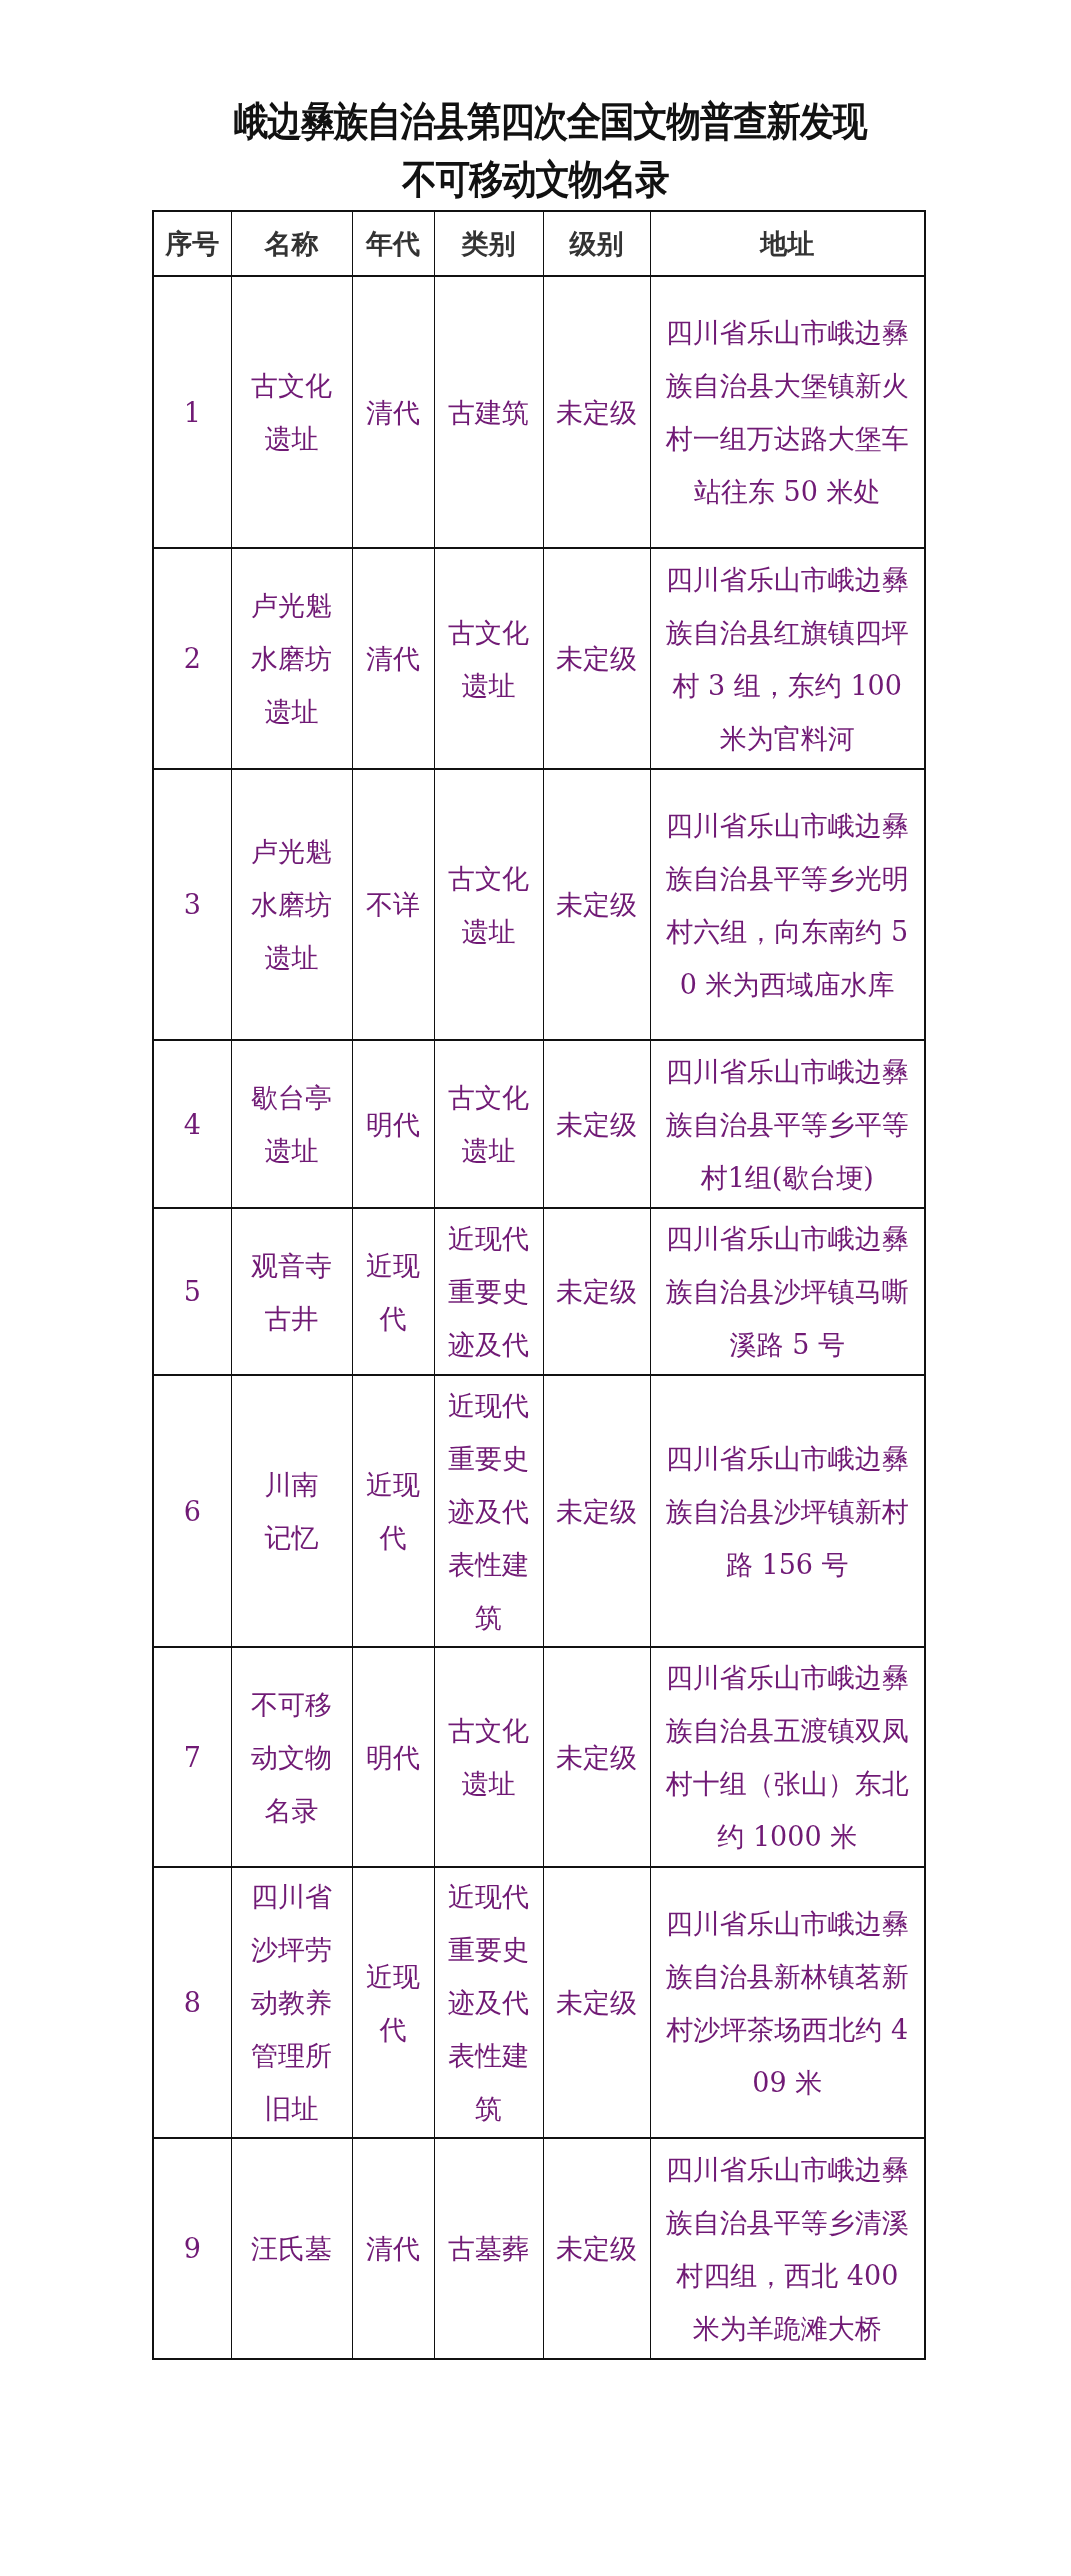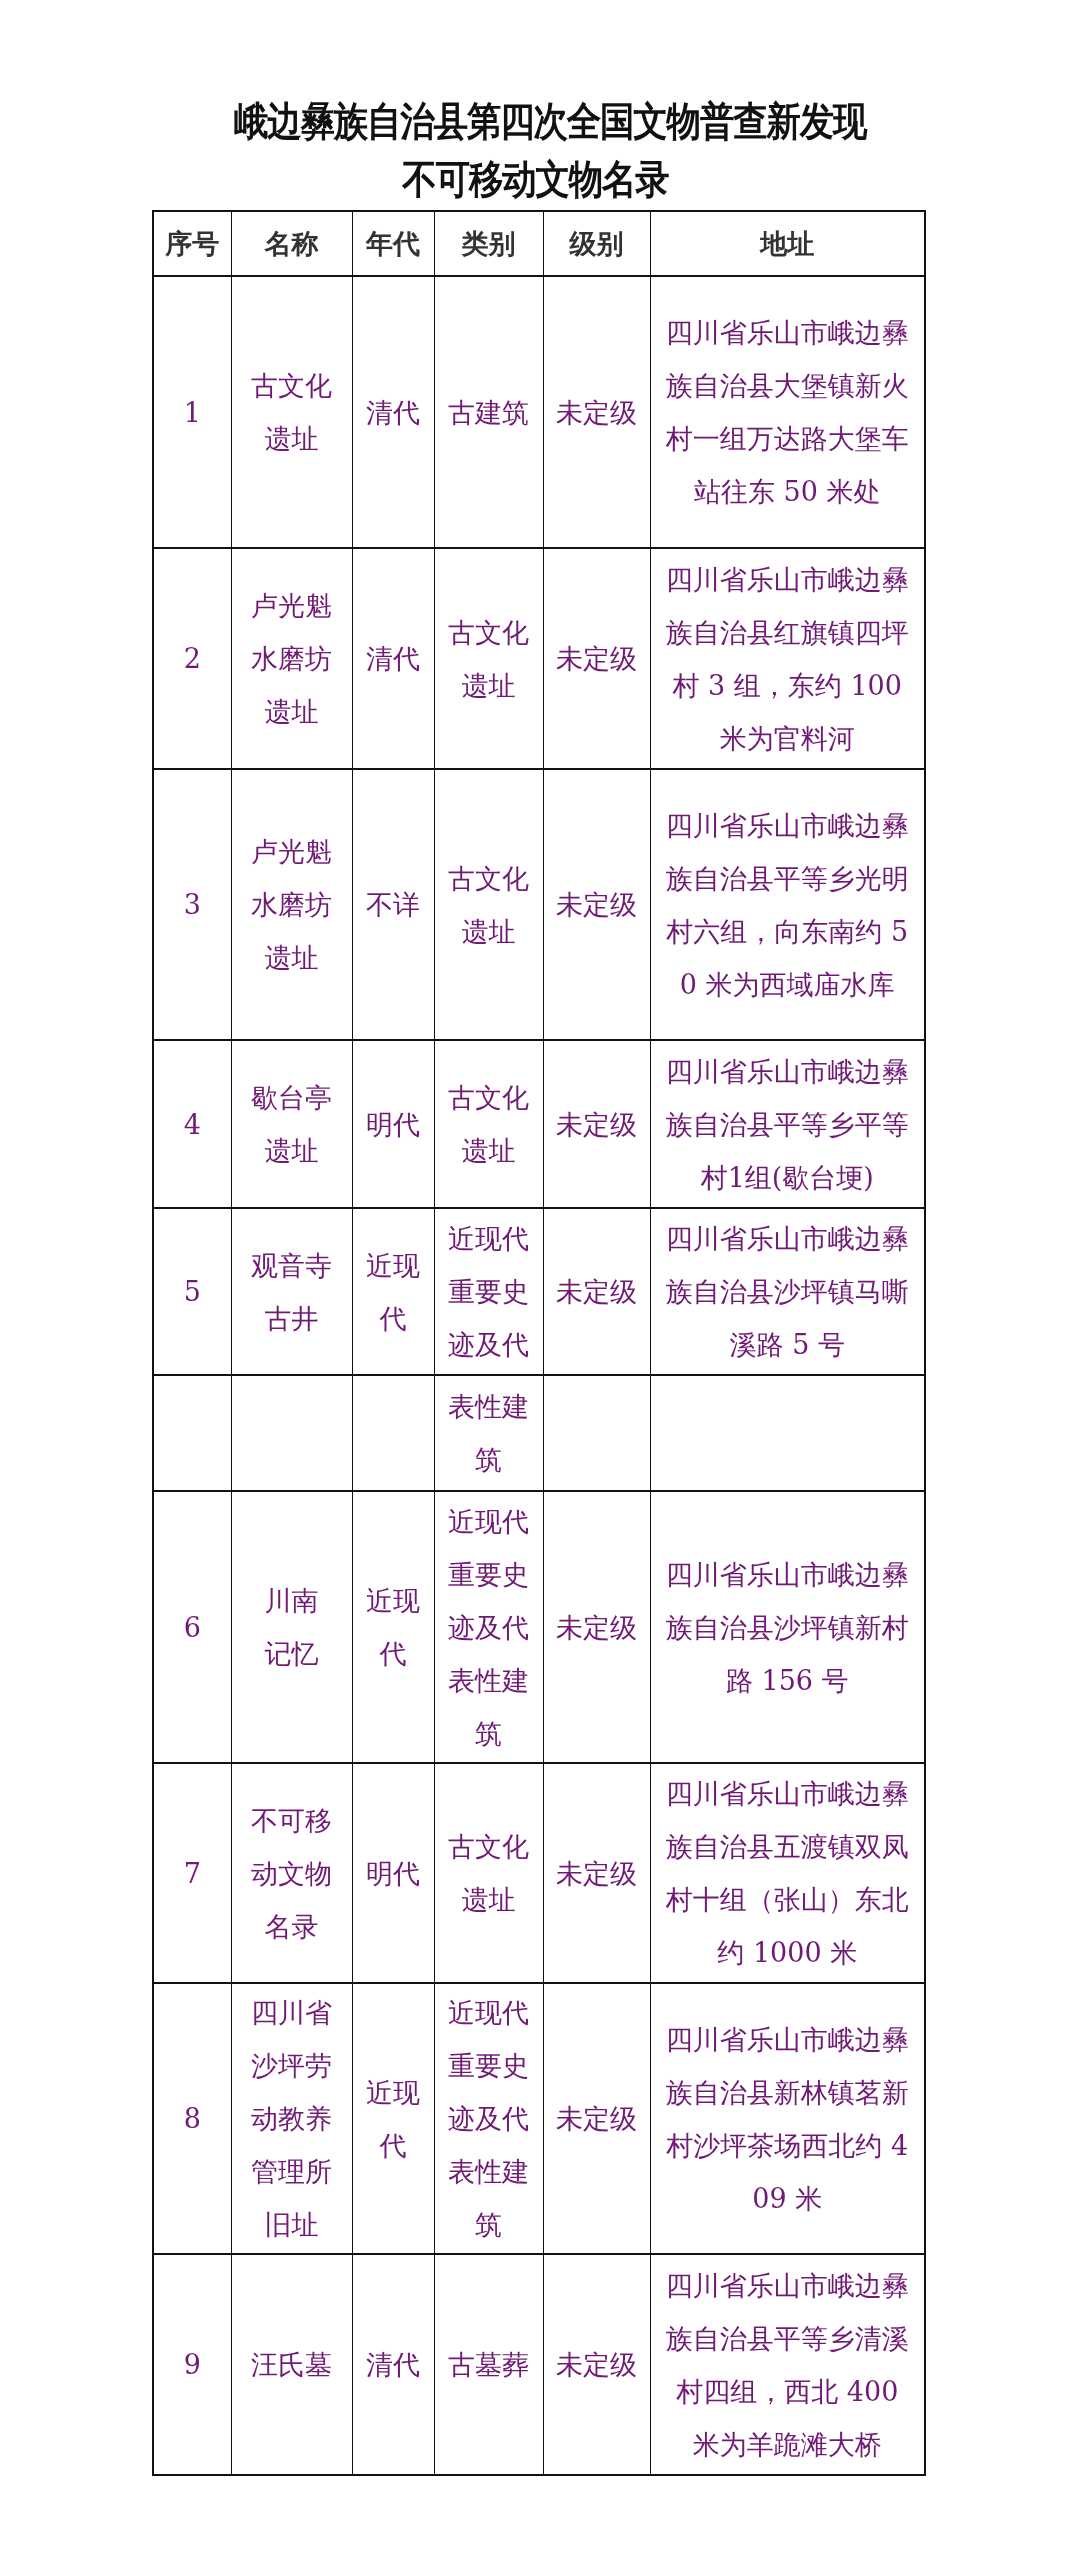--- a/index.html
+++ b/index.html
@@ -80,28 +80,20 @@
       <td class="addr"><span class="cell-inner">四川省乐山市峨边彝族自治县平等乡平等村1组(歇台埂)</span></td>
     </tr>
     <tr style="height:167px">
       <td class="num">5</td>
       <td class="name"><span class="cell-inner">观音寺古井</span></td>
       <td class="era"><span class="cell-inner">近现代</span></td>
       <td class="cat"><span class="cell-inner">近现代重要史迹及代</span></td>
       <td>未定级</td>
       <td class="addr"><span class="cell-inner">四川省乐山市峨边彝族自治县沙坪镇马嘶溪路 5 号</span></td>
     </tr>
-    <tr style="height:116px">
-      <td class="num"></td>
-      <td class="name"><span class="cell-inner"></span></td>
-      <td class="era"><span class="cell-inner"></span></td>
-      <td class="cat"><span class="cell-inner">表性建筑</span></td>
-      <td></td>
-      <td class="addr"><span class="cell-inner"></span></td>
-    </tr>
     <tr style="height:272px">
       <td class="num">6</td>
       <td class="name"><span class="cell-inner" style="width:61px">川南记忆</span></td>
       <td class="era"><span class="cell-inner">近现代</span></td>
       <td class="cat"><span class="cell-inner">近现代重要史迹及代表性建筑</span></td>
       <td>未定级</td>
       <td class="addr"><span class="cell-inner">四川省乐山市峨边彝族自治县沙坪镇新村路 156 号</span></td>
     </tr>
     <tr style="height:220px">
       <td class="num">7</td>

